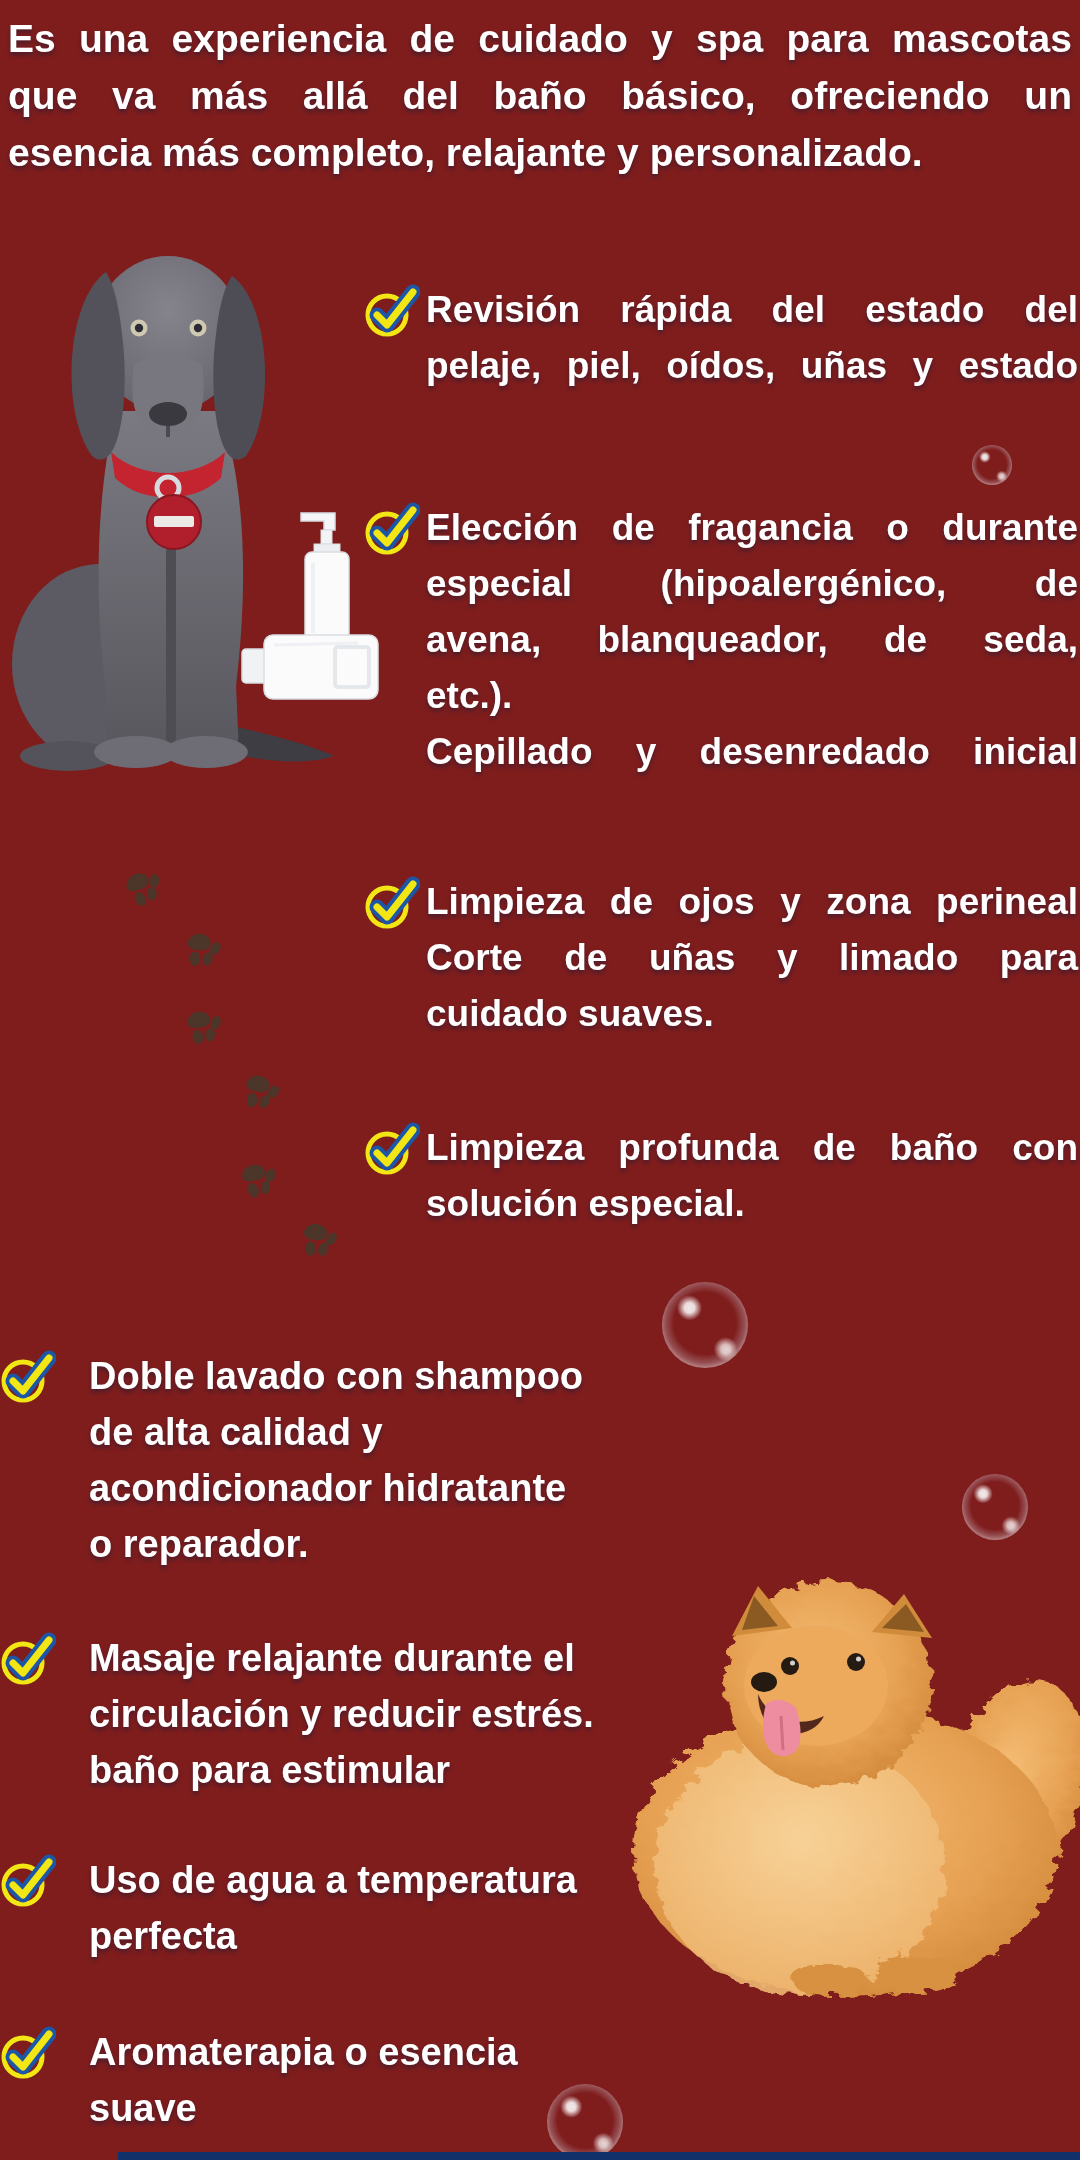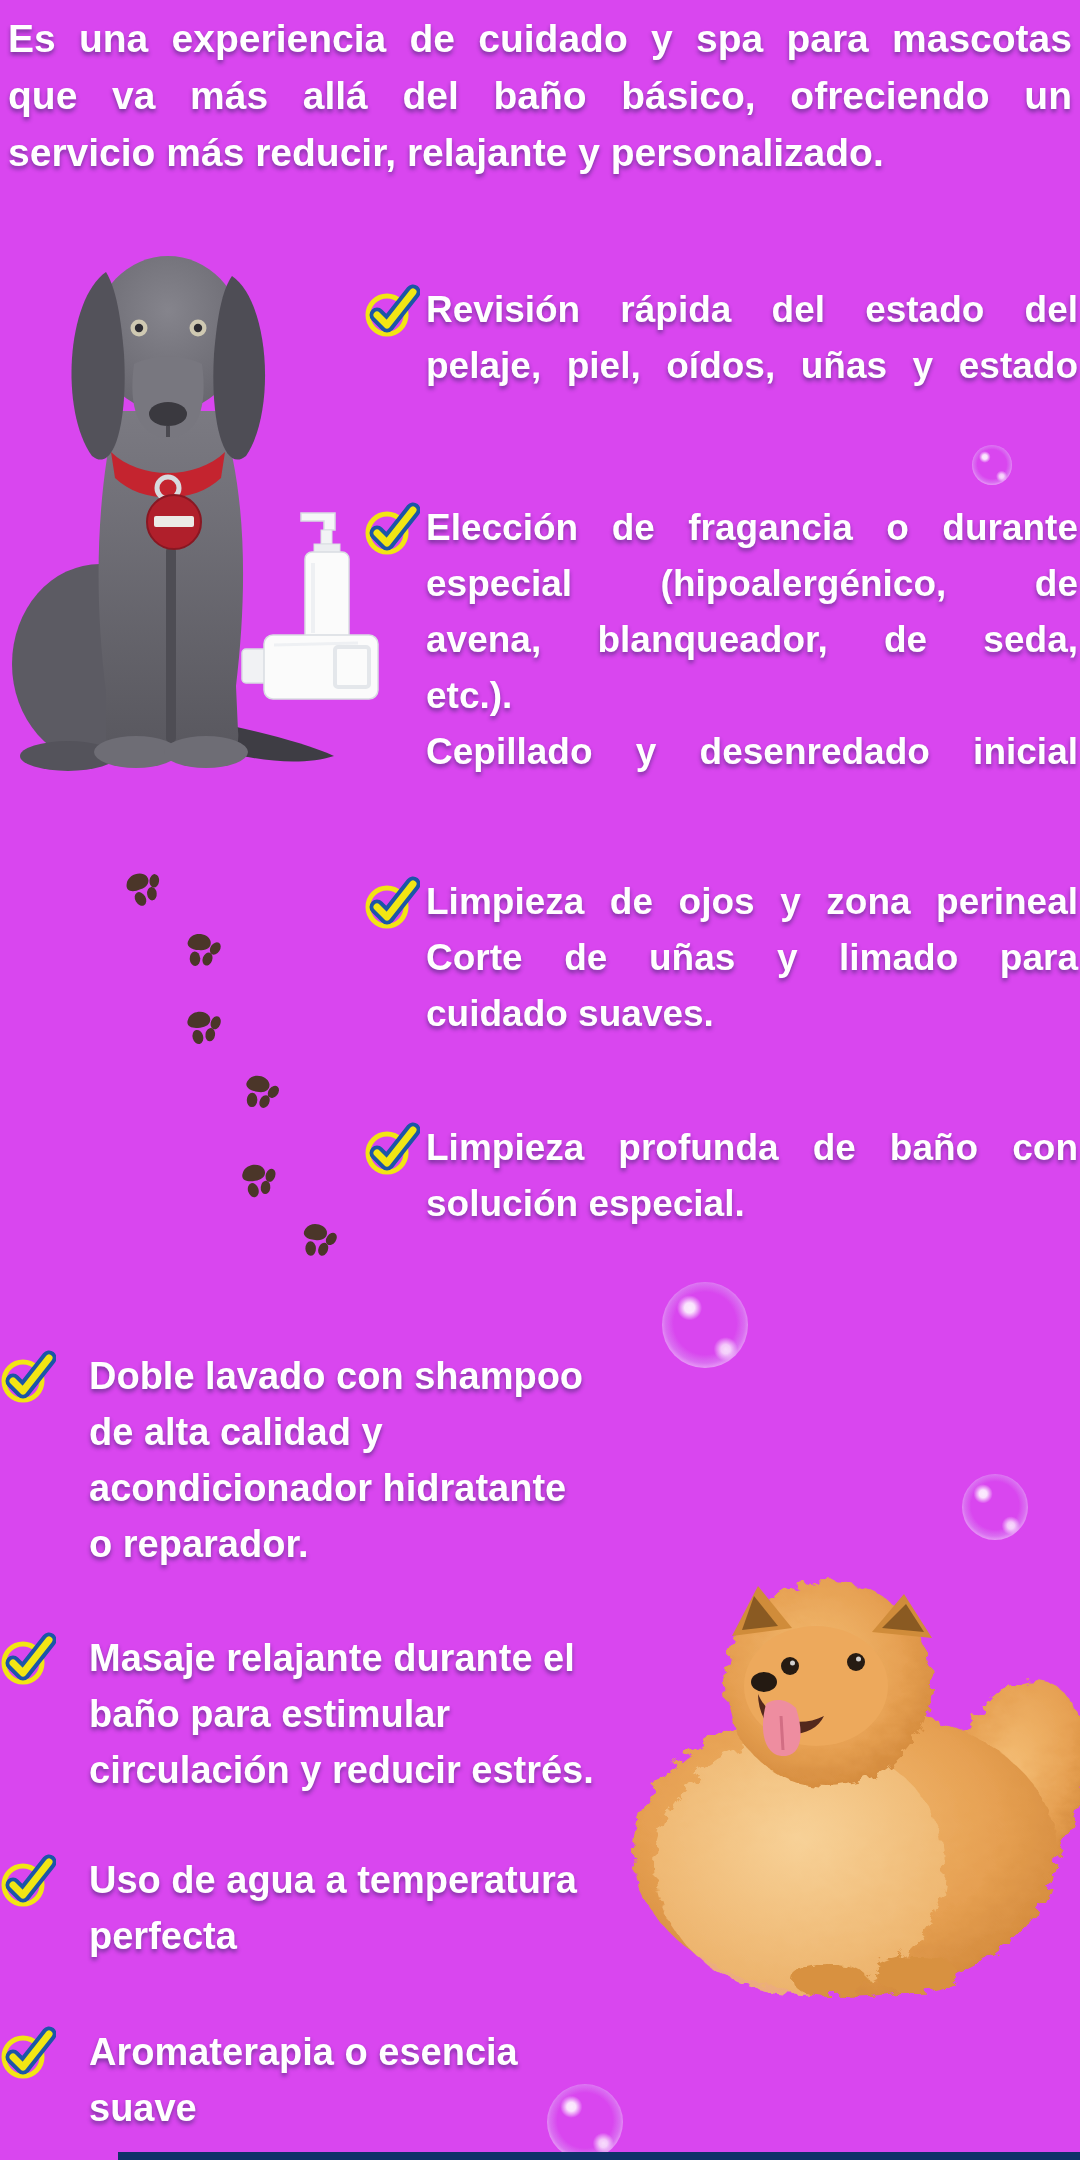--- a/index.html
+++ b/index.html
@@ -1,18 +1,18 @@
 <!DOCTYPE html>
 <html><head>
 <meta charset="utf-8">
 <style>
   html,body{margin:0;padding:0;background:#1b56a7;}
   .poster{
     position:relative;width:1080px;height:2160px;overflow:hidden;
-    background:#d946ef;
+    background:#7f1d1d;
     font-family:"Liberation Sans",sans-serif;font-weight:700;color:#ffffff;
   }
   .txtshadow{text-shadow:0 3px 4px rgba(8,28,60,.45);}
   
   .intro{position:absolute;left:8px;top:10px;width:1064px;font-size:39px;line-height:57px;}
   .ln{display:block;white-space:nowrap;}
   .j{white-space:normal;text-align:justify;text-align-last:justify;}
   
   .item{position:absolute;display:flex;align-items:flex-start;gap:6px;}
   .chk{width:56px;height:56px;flex:none;margin-top:0px;}
@@ -53,21 +53,21 @@
           <ellipse cx="38" cy="70" rx="11" ry="15" transform="rotate(-12 38 70)"></ellipse>
           <ellipse cx="64" cy="67" rx="10" ry="14" transform="rotate(12 64 67)"></ellipse>
         </g>
       </symbol>
     </defs>
   </svg>
 
   <div class="intro txtshadow">
     <span class="ln j">Es una experiencia de cuidado y spa para mascotas</span>
     <span class="ln j">que va más allá del baño básico, ofreciendo un</span>
-    <span class="ln">servicio más reducir, relajante y personalizado.</span>
+    <span class="ln">esencia más completo, relajante y personalizado.</span>
   </div>
 
   <svg class="art z2" style="left:297px;top:503px;width:60px;height:145px" viewBox="0 0 60 145">
     <path d="M4 10 L38 10 L38 27 L27 27 L27 18 L4 18 Z" fill="#f6f6f8" stroke="#d9dde2" stroke-width="1.5"></path>
     <rect x="24" y="27" width="11" height="14" fill="#f2f3f5" stroke="#d9dde2" stroke-width="1"></rect>
     <rect x="17" y="41" width="26" height="9" fill="#eceef1" stroke="#d9dde2" stroke-width="1"></rect>
     <rect x="8" y="49" width="44" height="92" rx="7" fill="#fbfbfb" stroke="#d9dde2" stroke-width="1.5"></rect>
     <line x1="16" y1="60" x2="16" y2="130" stroke="#eef0f3" stroke-width="4"></line>
   </svg>
   <svg class="art z2" style="left:238px;top:615px;width:145px;height:102px" viewBox="0 0 145 102">
@@ -226,22 +226,22 @@
       <span class="ln">o reparador.</span>
     </div>
   </div>
 
   <div class="item left txtshadow" style="top:1630px">
     <svg class="chk">
         <use href="#chk"></use>
       </svg>
     <div class="txt">
       <span class="ln">Masaje relajante durante el</span>
+      <span class="ln">circulación y reducir estrés.</span>
       <span class="ln">baño para estimular</span>
-      <span class="ln">circulación y reducir estrés.</span>
     </div>
   </div>
 
   <div class="item left txtshadow" style="top:1852px">
     <svg class="chk">
         <use href="#chk"></use>
       </svg>
     <div class="txt">
       <span class="ln">Uso de agua a temperatura</span>
       <span class="ln">perfecta</span>

